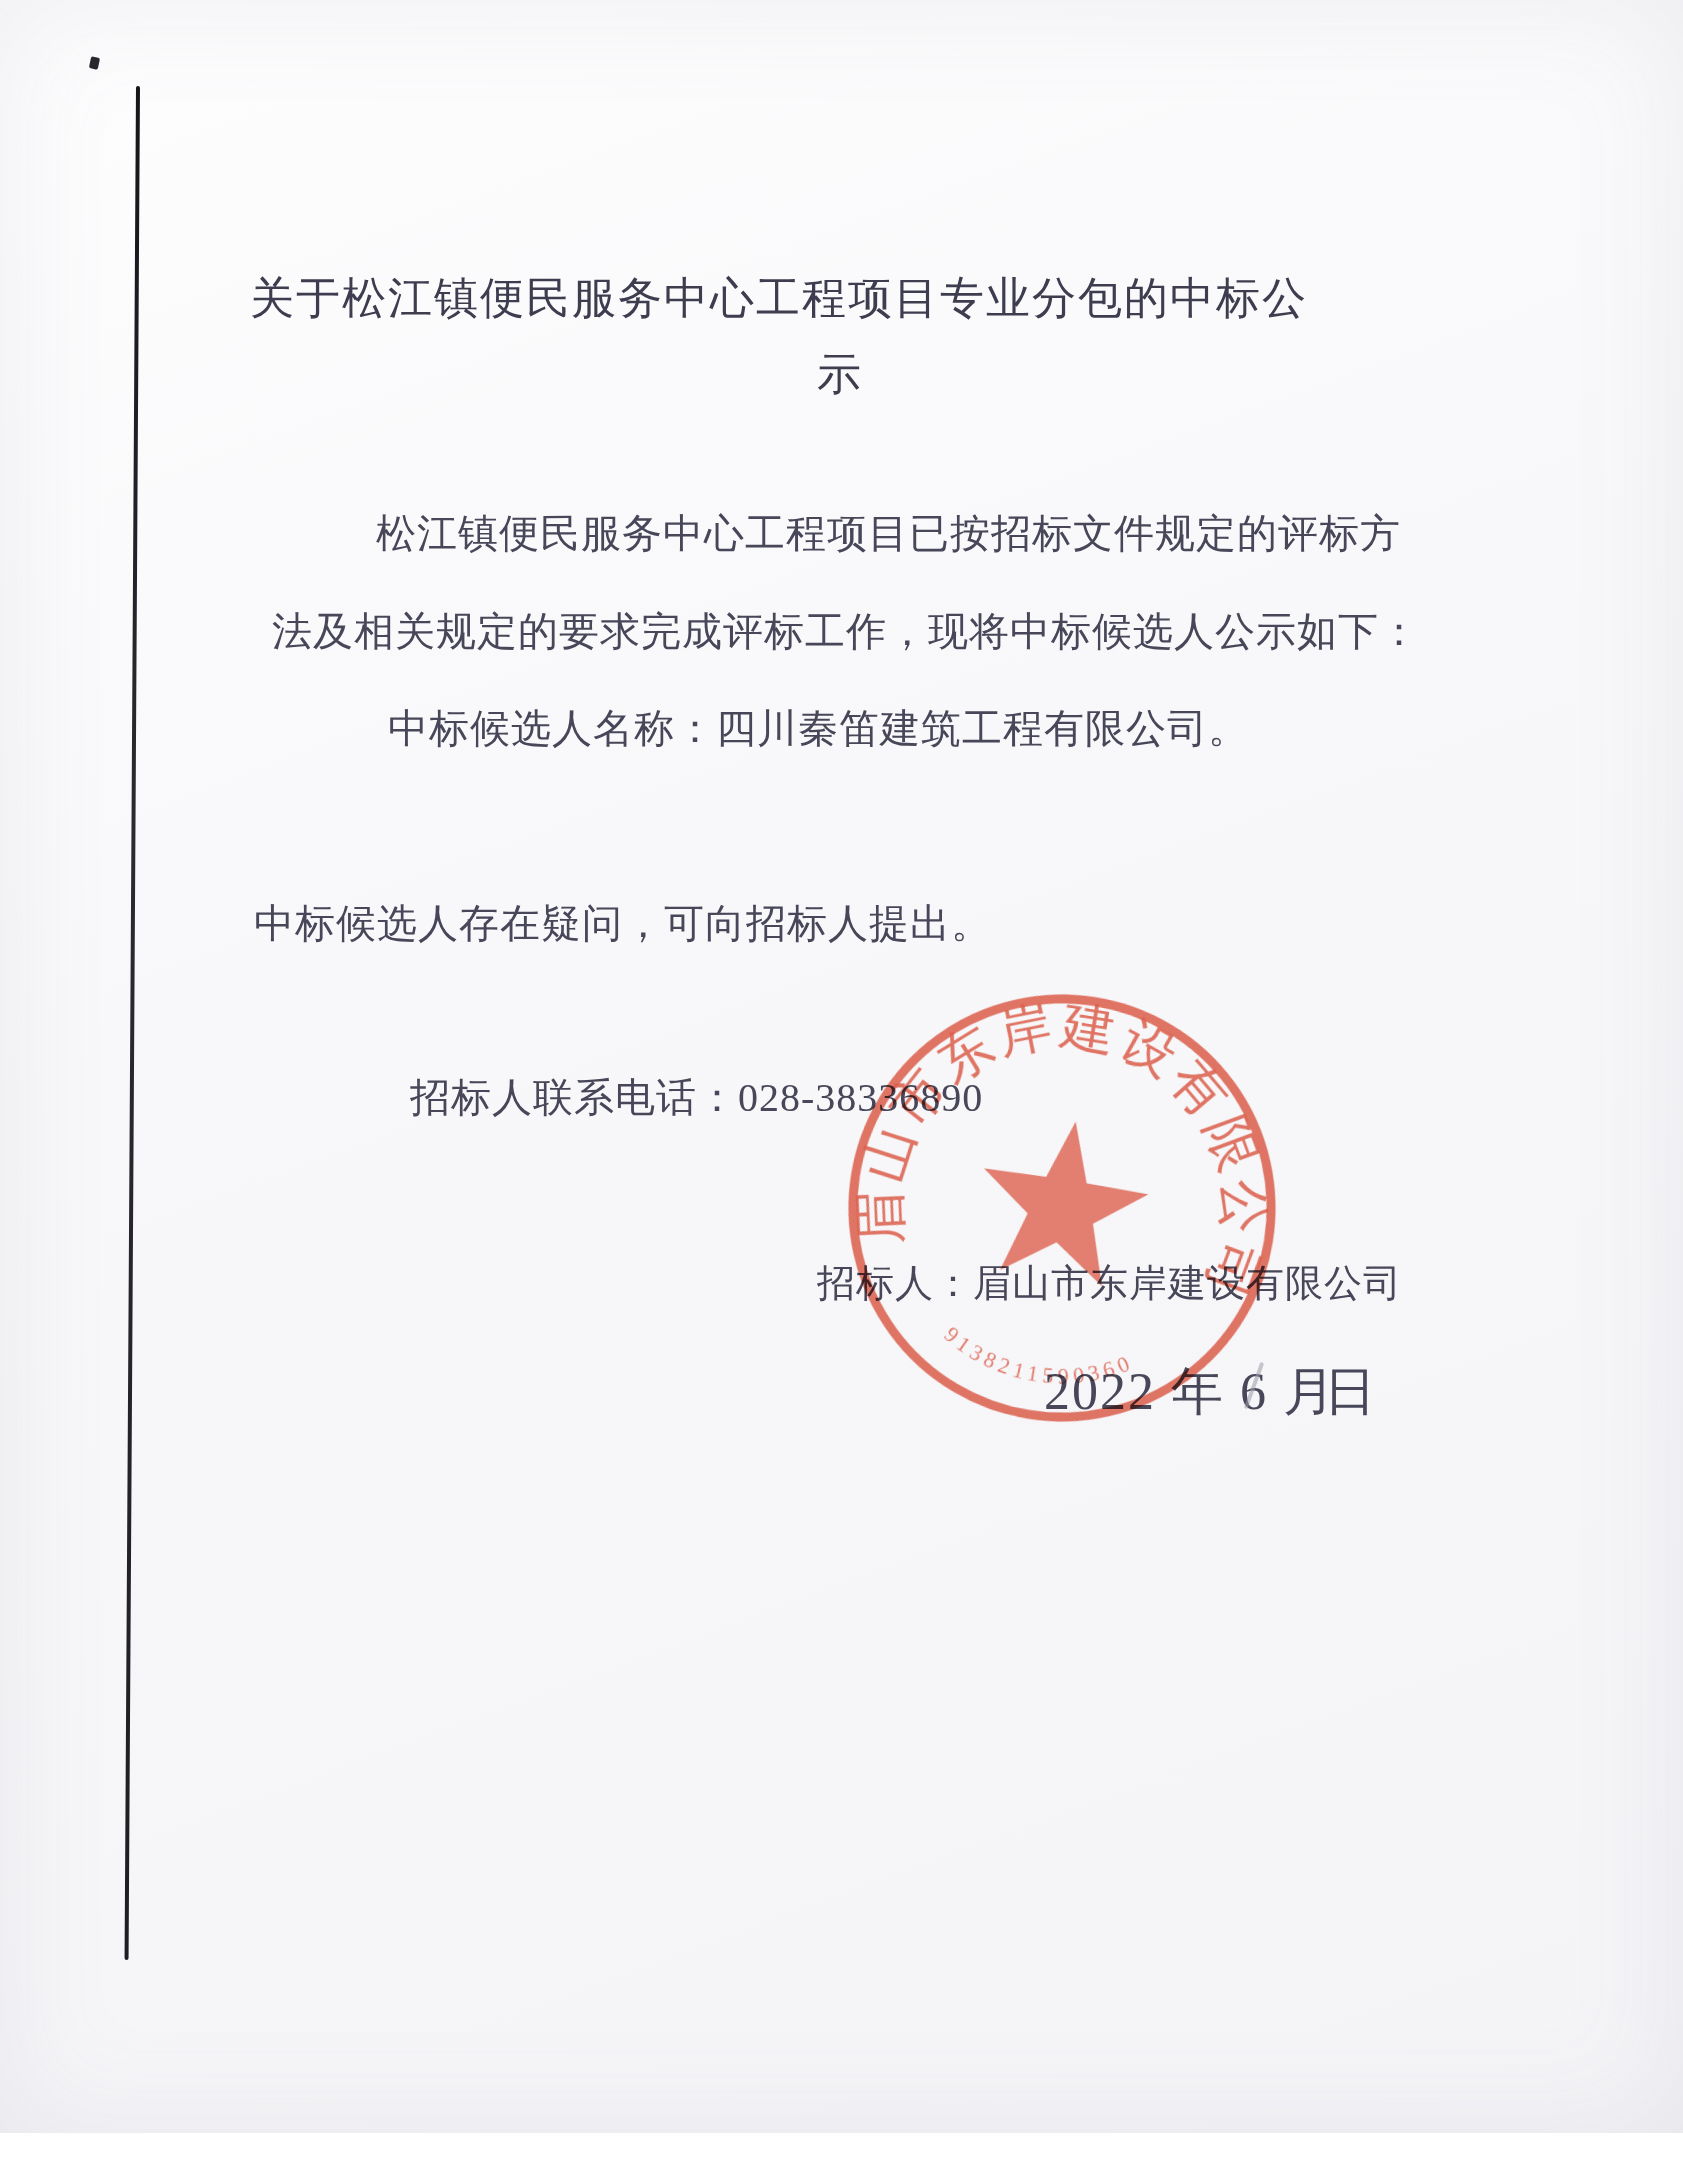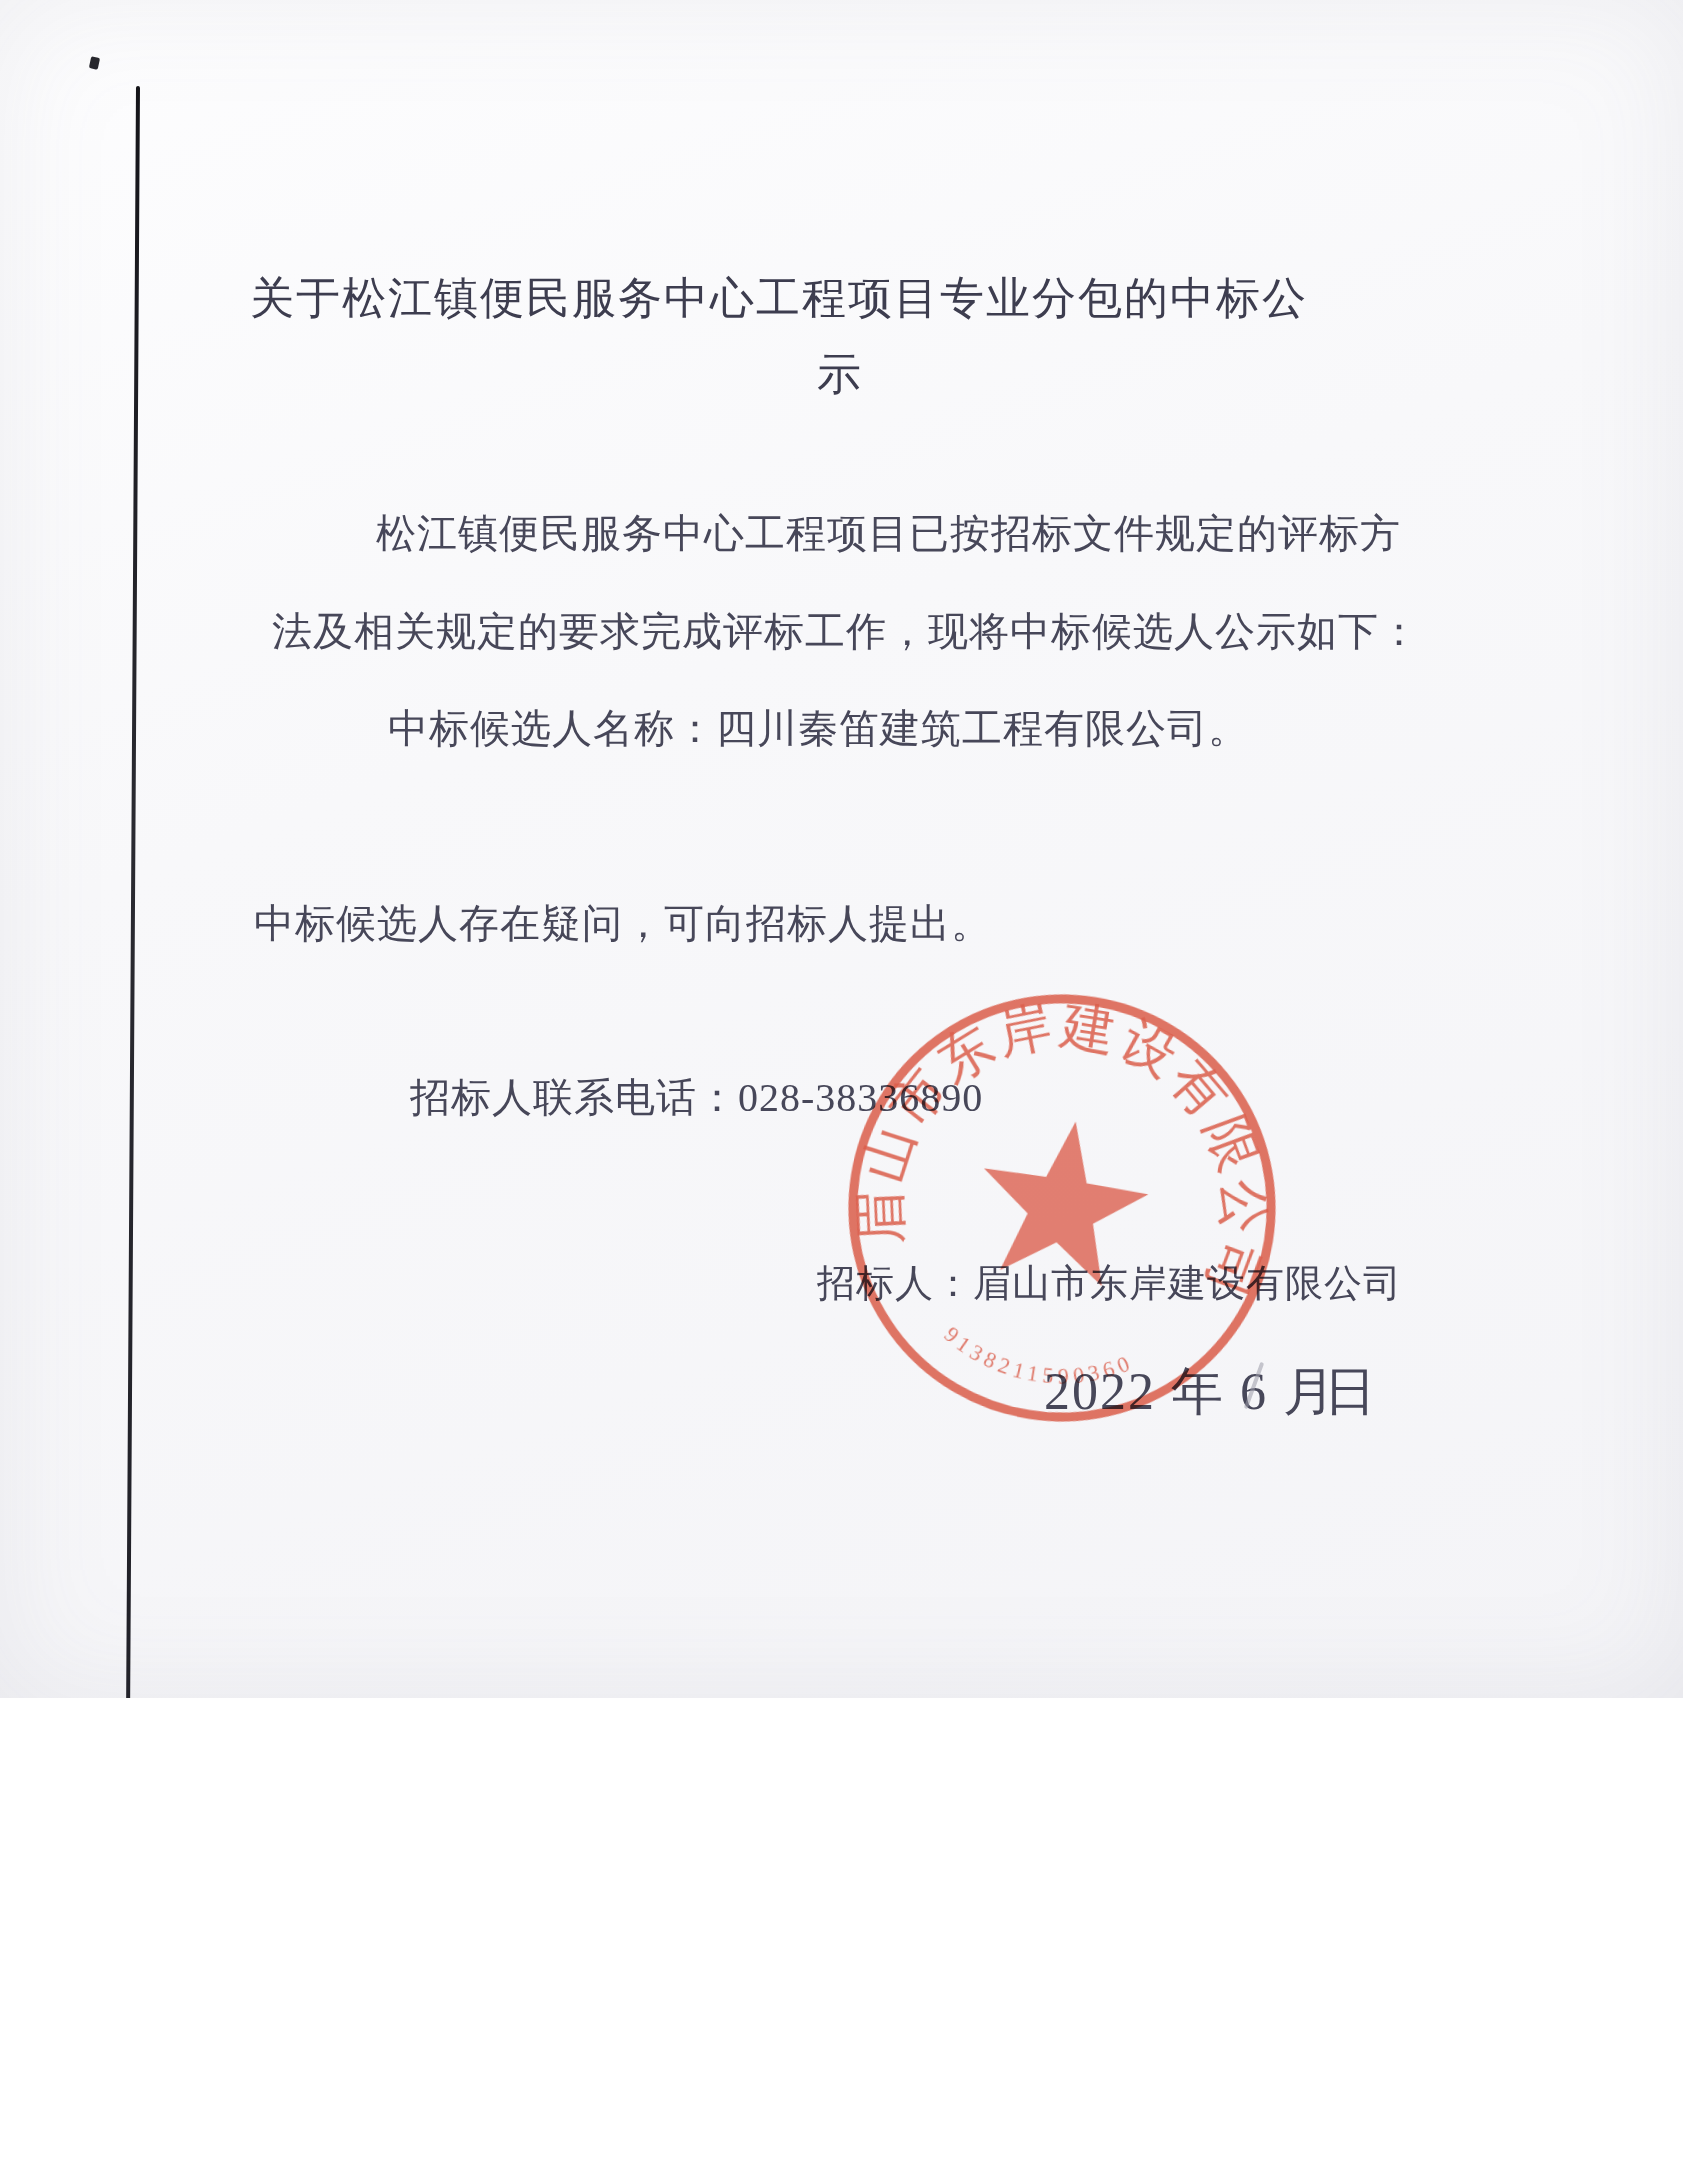--- a/index.html
+++ b/index.html
@@ -1,18 +1,18 @@
 <!DOCTYPE html>
 <html><head>
 <meta charset="utf-8">
 <style>
   html,body{margin:0;padding:0;background:#ffffff;}
   .page{
     position:relative;
-    width:1683px;height:1698px;
+    width:1683px;height:2133px;
     background:linear-gradient(160deg,#fdfdfe 0%,#f8f8fa 40%,#f4f4f7 100%);
     font-family:"Liberation Serif","DejaVu Serif",serif;
     color:#45455a;
     overflow:hidden;
   }
   
   .page::after{
     content:"";position:absolute;inset:0;pointer-events:none;
     box-shadow:inset 0 0 117px rgba(120,120,135,0.10);
   }

